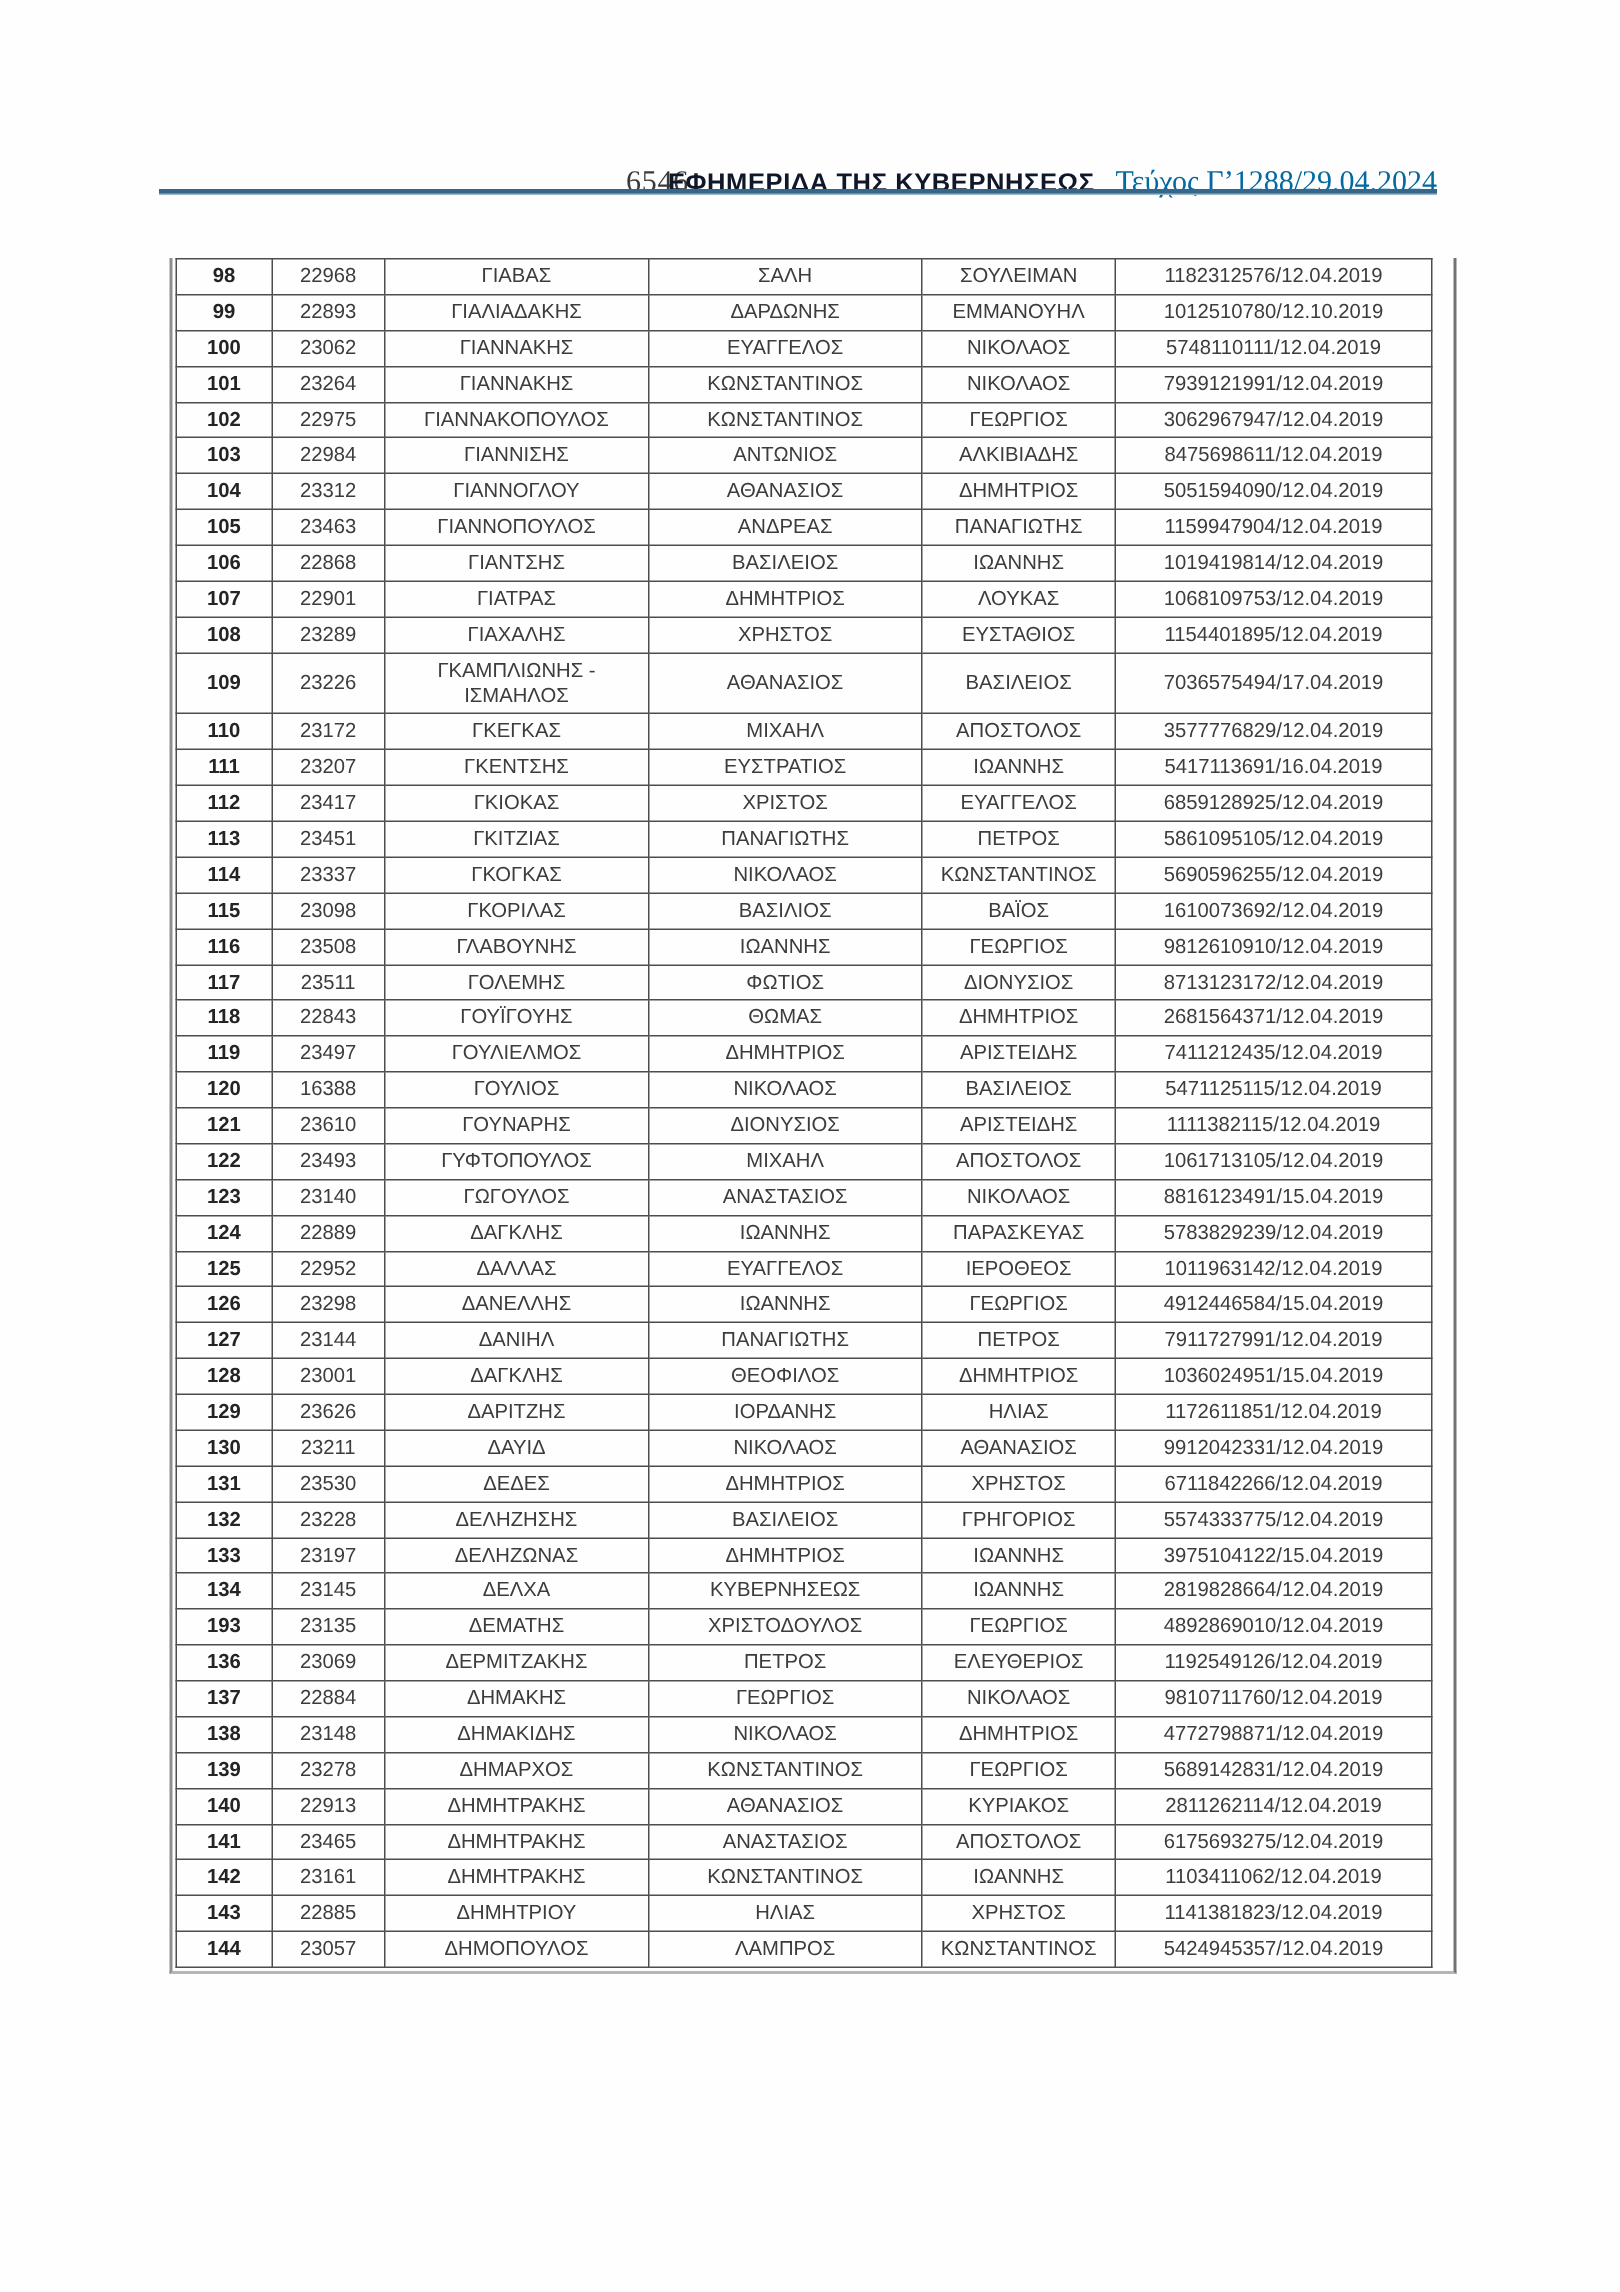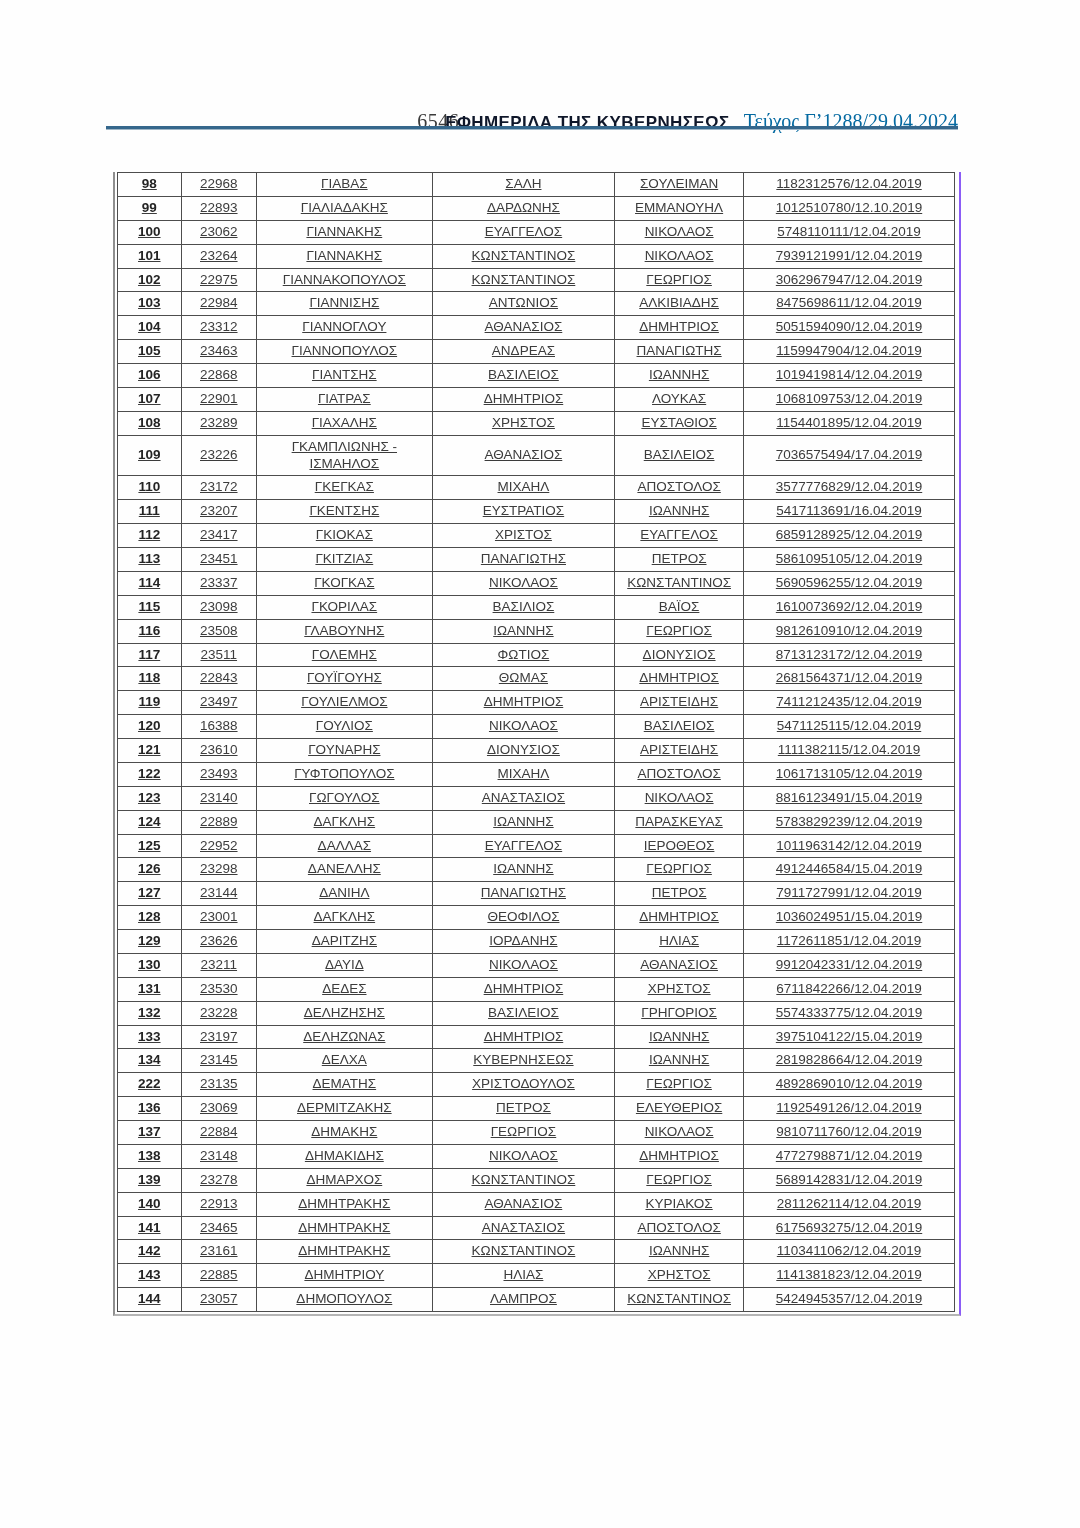--- a/index.html
+++ b/index.html
@@ -58,25 +58,24 @@
     background: #35678c;
     border-bottom: 1px solid #9fb6c6;
   }
   
   .table-wrap {
     position: absolute;
     left: 113px;
     top: 172px;
     width: 838px;
     border-left: 2px solid #8f8f8f;
-    border-right: 2px solid #8b5cf6;
+    border-right: 2px solid #737373;
     border-bottom: 2px solid #b5b5b5;
-    padding: 0 4px 2px 2px;
+    padding: 0 14px 2px 2px;
     background: #fefefe;
-    text-decoration: underline;
   }
   table.registry {
     border-collapse: collapse;
     width: 100%;
     table-layout: fixed;
   }
   table.registry td {
     border: 1px solid #4d4d4d;
     text-align: center;
     vertical-align: middle;
@@ -411,21 +410,21 @@
           </tr>
           <tr>
             <td class="num">134</td>
             <td>23145</td>
             <td>ΔΕΛΧΑ</td>
             <td>ΚΥΒΕΡΝΗΣΕΩΣ</td>
             <td>ΙΩΑΝΝΗΣ</td>
             <td>2819828664/12.04.2019</td>
           </tr>
           <tr>
-            <td class="num">222</td>
+            <td class="num">193</td>
             <td>23135</td>
             <td>ΔΕΜΑΤΗΣ</td>
             <td>ΧΡΙΣΤΟΔΟΥΛΟΣ</td>
             <td>ΓΕΩΡΓΙΟΣ</td>
             <td>4892869010/12.04.2019</td>
           </tr>
           <tr>
             <td class="num">136</td>
             <td>23069</td>
             <td>ΔΕΡΜΙΤΖΑΚΗΣ</td>

